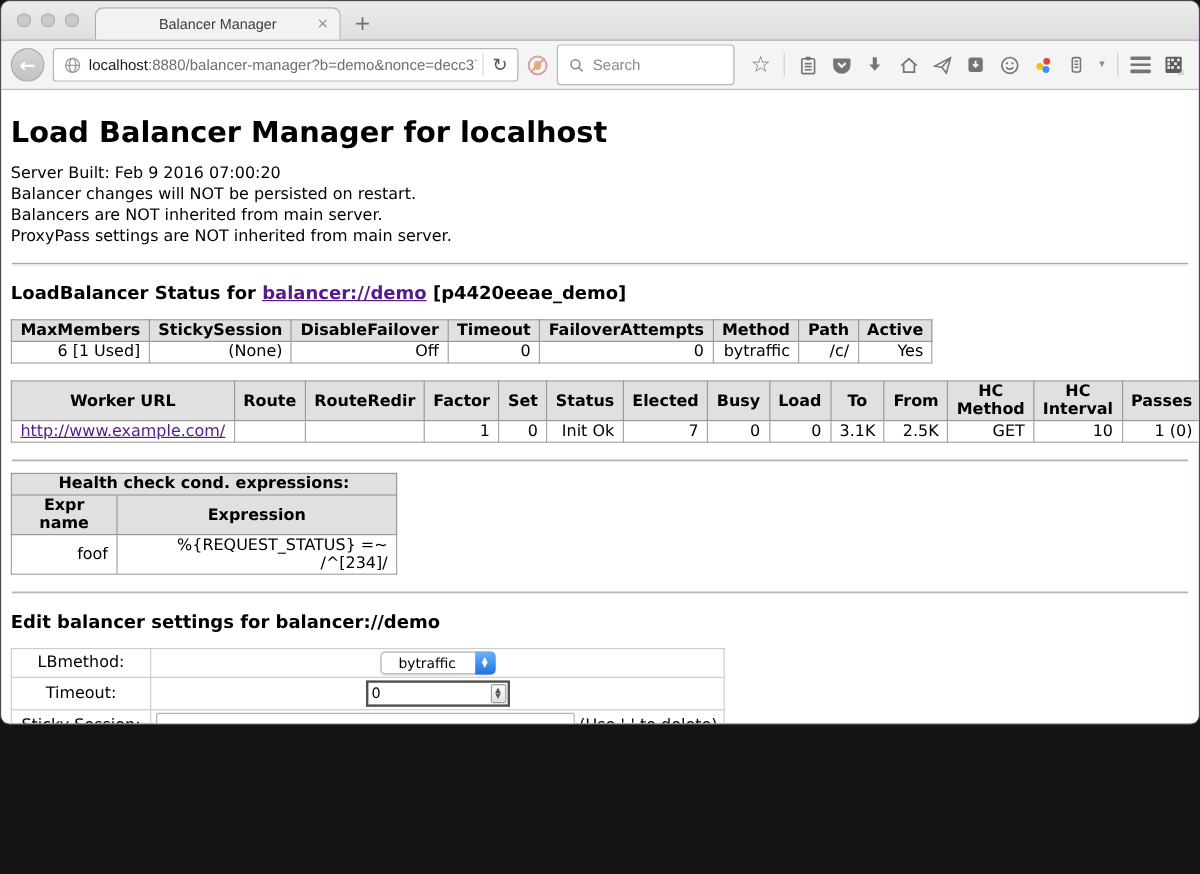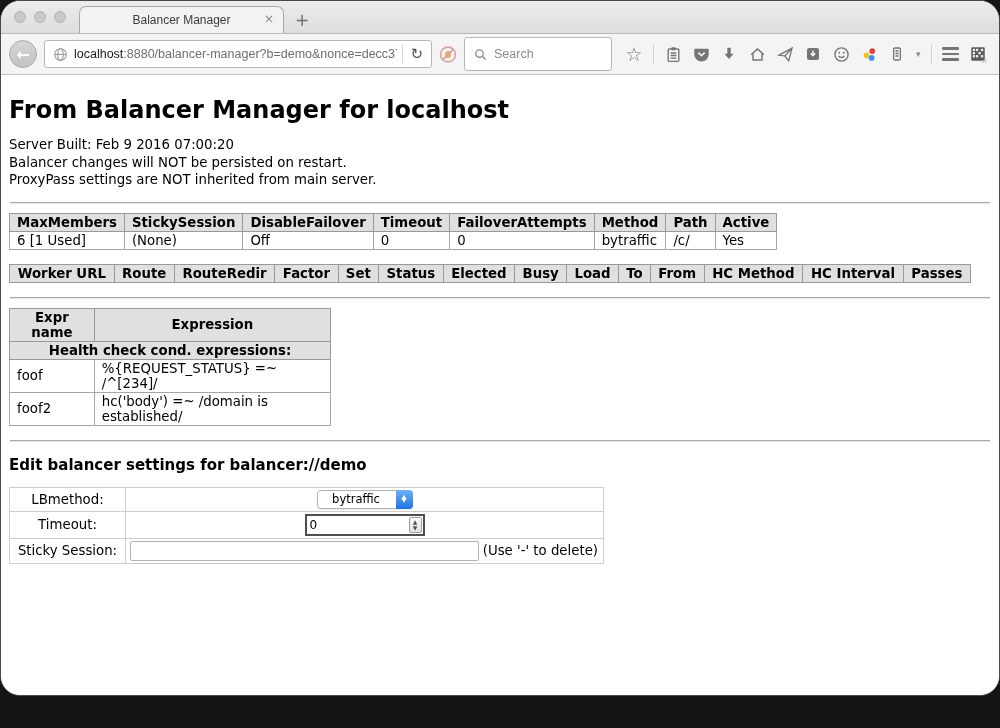--- a/index.html
+++ b/index.html
@@ -1,19 +1,19 @@
 <!DOCTYPE html>
 <html><head>
 <meta charset="utf-8">
 <style>
   * { box-sizing: border-box; margin: 0; padding: 0; }
   html,body { width:1000px; height:728px; }
   body { background:#141414; font-family:"DejaVu Sans","Liberation Sans",sans-serif; }
 
-  .window { width:1000px; height:696px; border-radius:20px; overflow:hidden;
+  .window { width:1000px; height:604px; border-radius:8px; overflow:hidden;
             border:1px solid #4a4a4a; background:#f0abfc; display:flex; flex-direction:column; }
 
   
   .tabbar { height:33px; background:linear-gradient(#ececec,#dedede); display:flex; align-items:flex-end;
             border-bottom:1px solid #b9b9b9; position:relative; flex:0 0 auto; }
   .traffic { position:absolute; top:10px; left:13px; display:flex; gap:8px; }
   .light { width:12px; height:12px; border-radius:50%; background:#c9c9c9; border:1px solid #b2b2b2; }
   .tab { position:absolute; left:78px; bottom:0; width:205px; height:27px; background:#f2f2f2;
          border:1px solid #aaa; border-bottom:none; border-radius:7px 7px 0 0;
          display:flex; align-items:center; justify-content:center; }
@@ -49,21 +49,21 @@
   .content { flex:1; background:#fff; overflow:hidden; padding:0 8px; color:#000; }
   h1.page-title { font-size:24px; font-weight:bold; margin:21px 0 12px; letter-spacing:0; }
   .info-line { font-size:13.3px; line-height:17.6px; }
   .info-block { margin:8px 0 13px; }
   hr.rule { border:none; height:2px; background:#a9a9a9; border-bottom:1px solid #e9e9e9; margin:9px 1px; }
   .section-heading { font-size:15px; font-weight:bold; margin:14px 0 13px; }
   a.plink { color:#551a8b; text-decoration:underline; }
 
   table.dtable { border-collapse:collapse; border:1px solid #6f6f6f; font-size:13.3px; margin:4px 0 14px; }
   table.dtable th { background:#e0e0e0; font-weight:bold; border:1px solid #999; padding:1px 7px; text-align:center; }
-  table.dtable td { border:1px solid #a6a6a6; padding:1px 7px; text-align:left; background:#fff; }
+  table.dtable td { border:1px solid #a6a6a6; padding:1px 7px; text-align:right; background:#fff; }
   table.balancer-t { width:617px; }
   table.worker-t { width:962px; }
   table.health-t { width:322px; }
   td.cell-left { text-align:left; }
 
   
   table.form-t { border-collapse:collapse; border:1px solid #b3b3b3; width:595px; font-size:13.3px; margin:12px 0 4px; }
   table.form-t td { border:1px solid #cecece; padding:2px 4px; }
   td.flabel { width:116px; text-align:center; }
   td.fval { text-align:center; }
@@ -230,30 +230,32 @@
               <rect x="6.2" y="9" width="2" height="2"></rect>
               <rect x="10.6" y="9" width="2" height="2"></rect>
           </g>
           <path d="M10.5 15.5l5-0v-4z" fill="#cfcfcf"></path>
         </svg>
       </span>
     </div>
   </div>
 
   <div class="content">
-    <h1 class="page-title">From Balancer Manager for localhost</h1>
+    <h1 class="page-title">Load Balancer Manager for localhost</h1>
 
     <div class="info-block">
       <div class="info-line">Server Built: Feb 9 2016 07:00:20</div>
       <div class="info-line">Balancer changes will NOT be persisted on restart.</div>
+      <div class="info-line">Balancers are NOT inherited from main server.</div>
       <div class="info-line">ProxyPass settings are NOT inherited from main server.</div>
     </div>
 
     <hr class="rule">
 
+    <div class="section-heading"><span>LoadBalancer Status for </span><a href="#" class="plink">balancer://demo</a><span> [p4420eeae_demo]</span></div>
 
     <table class="dtable balancer-t">
       <tbody>
           <tr>
         <th>MaxMembers</th>
         <th>StickySession</th>
         <th>DisableFailover</th>
         <th>Timeout</th>
         <th>FailoverAttempts</th>
         <th>Method</th>
@@ -285,41 +287,54 @@
         <th>Elected</th>
         <th>Busy</th>
         <th>Load</th>
         <th>To</th>
         <th>From</th>
         <th>HC Method</th>
         <th>HC Interval</th>
         <th>Passes</th>
 
       </tr>
+      <tr>
+        <td class="cell-left"><a href="#" class="plink">http://www.example.com/</a></td>
+        <td></td>
+        <td></td>
+        <td>1</td>
+        <td>0</td>
+        <td>Init Ok</td>
+        <td>7</td>
+        <td>0</td>
+        <td>0</td>
+        <td>3.1K</td>
+        <td>2.5K</td>
+        <td>GET</td>
+        <td>10</td>
+        <td>1 (0)</td>
+
+      </tr>
     </tbody>
       </table>
 
     <hr class="rule">
 
     <table class="dtable health-t">
       <tbody>
           <tr>
+        <th colspan="2">Health check cond. expressions:</th>
+      </tr>
+      <tr>
         <th>Expr name</th>
         <th>Expression</th>
       </tr>
       <tr>
-        <th colspan="2">Health check cond. expressions:</th>
-      </tr>
-      <tr>
         <td>foof</td>
         <td class="cell-left">%{REQUEST_STATUS} =~ /^[234]/</td>
-      </tr>
-      <tr>
-        <td>foof2</td>
-        <td class="cell-left">hc('body') =~ /domain is established/</td>
       </tr>
     </tbody>
       </table>
 
     <hr class="rule">
 
     <div class="section-heading">Edit balancer settings for balancer://demo</div>
 
     <table class="form-t">
       <tbody>

